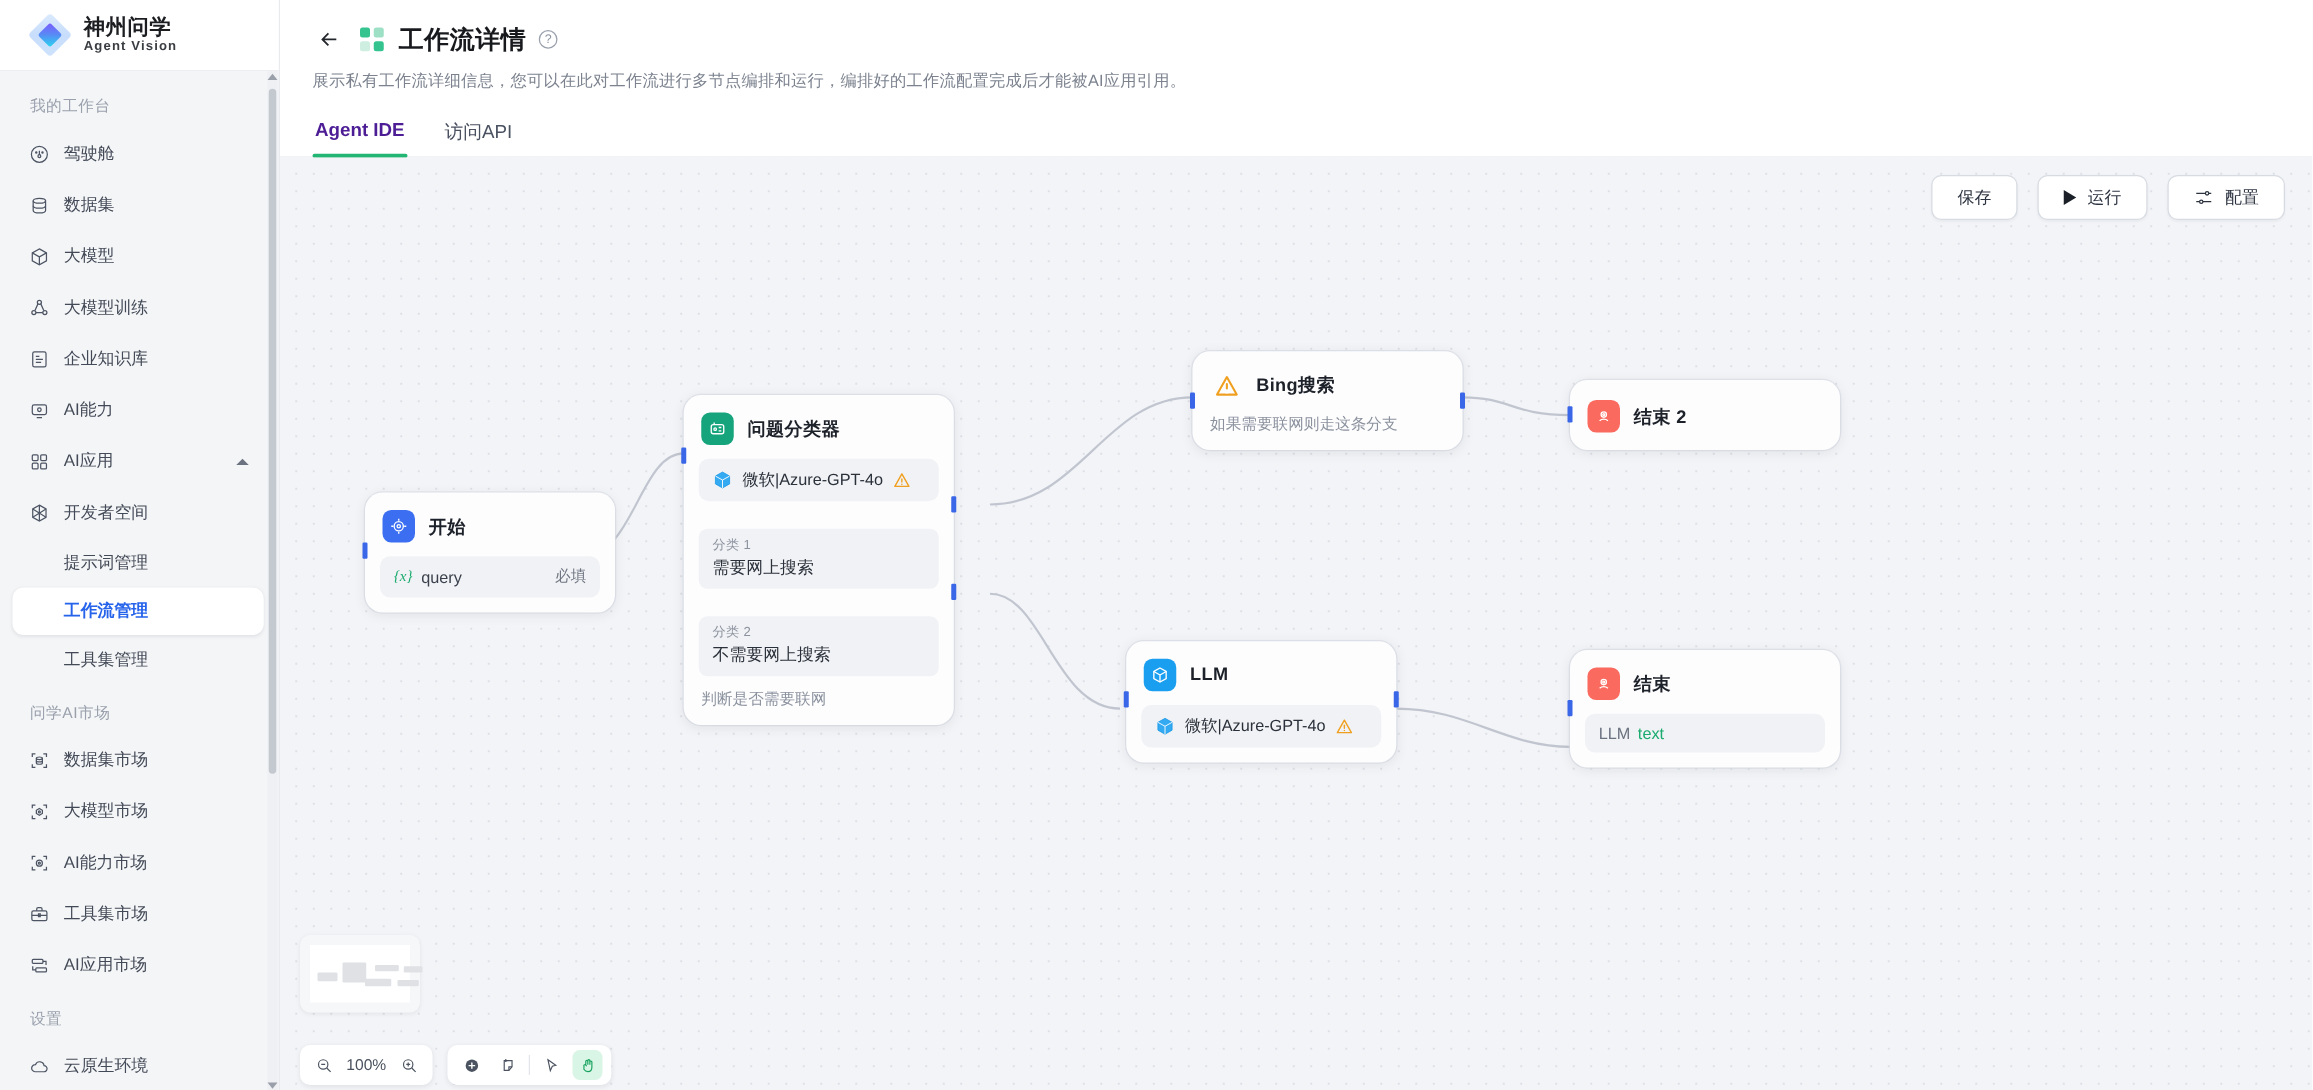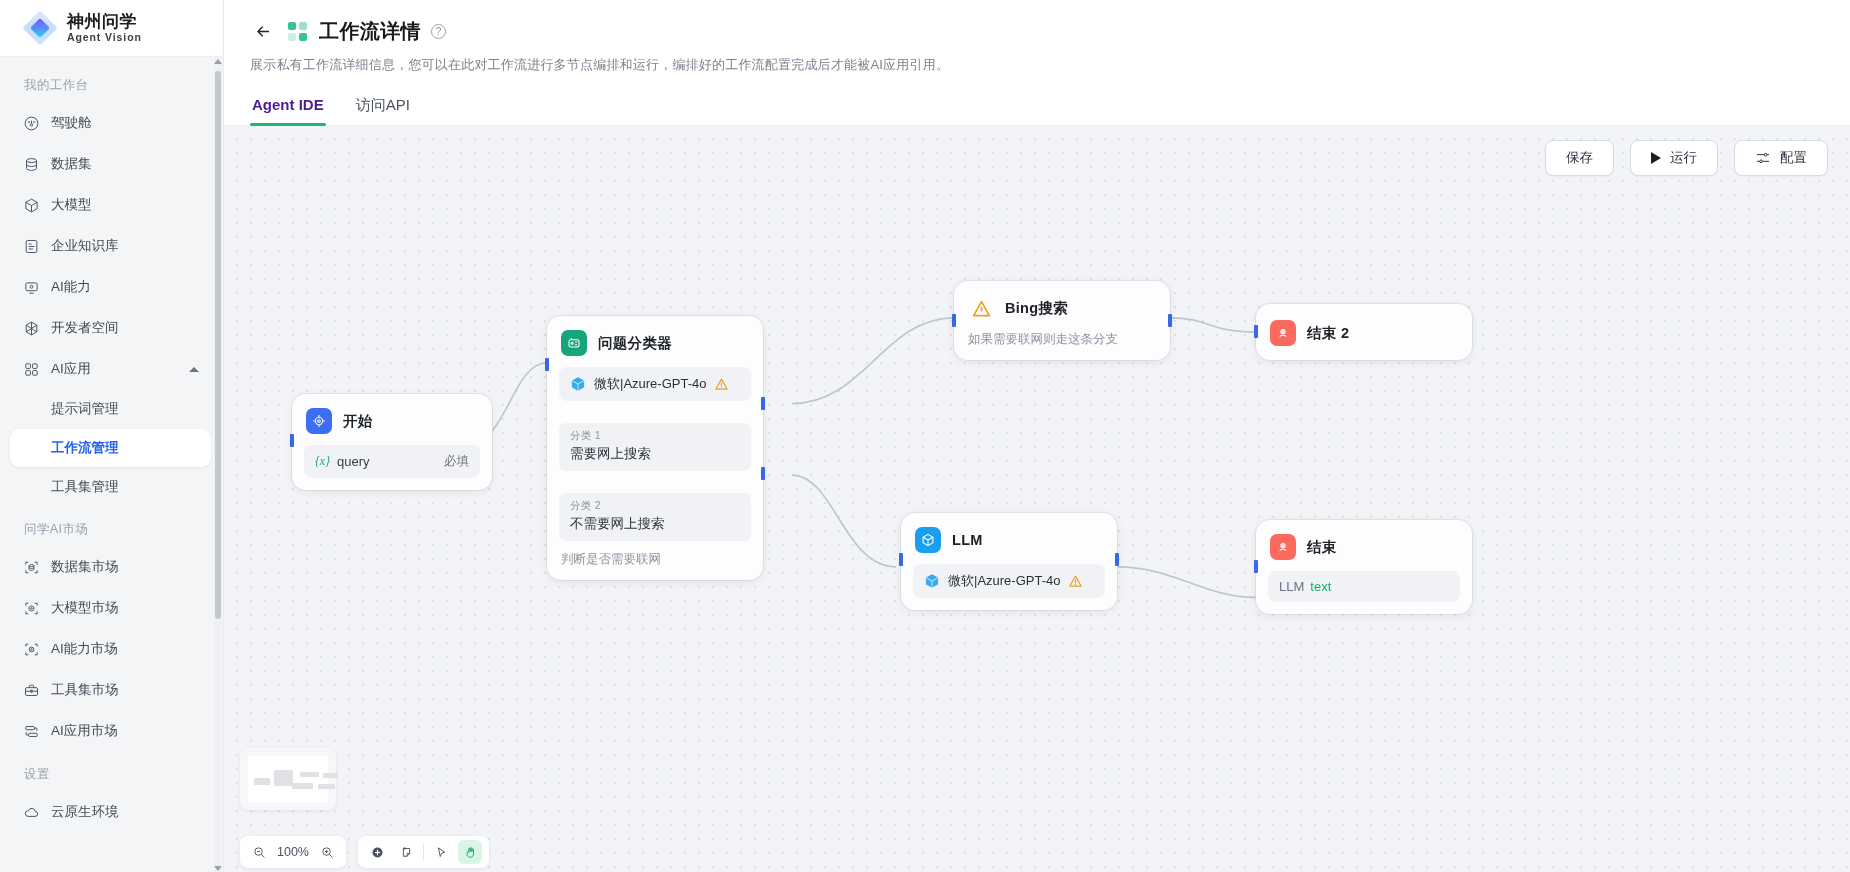--- a/index.html
+++ b/index.html
@@ -251,63 +251,74 @@
       <div class="nav-item">
         <span class="ico">
             <svg viewBox="0 0 24 24">
               <path d="M12 3l8 4.5v9L12 21l-8-4.5v-9z"></path>
               <path d="M12 12l8-4.5M12 12v9M12 12L4 7.5"></path>
             </svg>
           </span>
         <span class="lbl">大模型</span>
       </div>
 
+      <div class="nav-item">
+        <span class="ico">
+            <svg viewBox="0 0 24 24">
+              <circle cx="12" cy="5.5" r="2.3"></circle>
+              <circle cx="5.8" cy="17" r="2.3"></circle>
+              <circle cx="18.2" cy="17" r="2.3"></circle>
+              <path d="M10.4 7.2L7 14.8M13.6 7.2L17 14.8M8.1 17h7.8"></path>
+            </svg>
+          </span>
+        <span class="lbl">大模型训练</span>
+      </div>
 
       <div class="nav-item">
         <span class="ico">
             <svg viewBox="0 0 24 24">
               <rect x="4.5" y="3.5" width="15" height="17" rx="2"></rect>
               <path d="M8 8.5h4M8 12h8M8 15.5h6"></path>
             </svg>
           </span>
         <span class="lbl">企业知识库</span>
       </div>
 
       <div class="nav-item">
         <span class="ico">
             <svg viewBox="0 0 24 24">
               <rect x="4" y="5.5" width="16" height="11" rx="2"></rect>
               <circle cx="12" cy="11" r="2"></circle>
               <path d="M9 20h6"></path>
             </svg>
           </span>
         <span class="lbl">AI能力</span>
-      </div>
-
-      <div class="nav-item">
-        <span class="ico">
-            <svg viewBox="0 0 24 24">
-              <path d="M12 3l7.5 4.3v9.4L12 21l-7.5-4.3V7.3z"></path>
-              <path d="M12 3v18M4.5 7.3l15 9.4M19.5 7.3l-15 9.4"></path>
-            </svg>
-          </span>
-        <span class="lbl">开发者空间</span>
       </div>
 
       <div class="nav-item">
         <span class="ico">
             <svg viewBox="0 0 24 24">
               <rect x="4" y="4" width="6.5" height="6.5" rx="1.2"></rect>
               <rect x="13.5" y="4" width="6.5" height="6.5" rx="1.2"></rect>
               <rect x="4" y="13.5" width="6.5" height="6.5" rx="1.2"></rect>
               <rect x="13.5" y="13.5" width="6.5" height="6.5" rx="1.2"></rect>
             </svg>
           </span>
         <span class="lbl">AI应用</span>
         <span class="caret"></span>
+      </div>
+
+      <div class="nav-item">
+        <span class="ico">
+            <svg viewBox="0 0 24 24">
+              <path d="M12 3l7.5 4.3v9.4L12 21l-7.5-4.3V7.3z"></path>
+              <path d="M12 3v18M4.5 7.3l15 9.4M19.5 7.3l-15 9.4"></path>
+            </svg>
+          </span>
+        <span class="lbl">开发者空间</span>
       </div>
 
       <div class="nav-sub">
         <span>提示词管理</span>
       </div>
       <div class="nav-sub active">
         <span>工作流管理</span>
       </div>
       <div class="nav-sub">
         <span>工具集管理</span>

